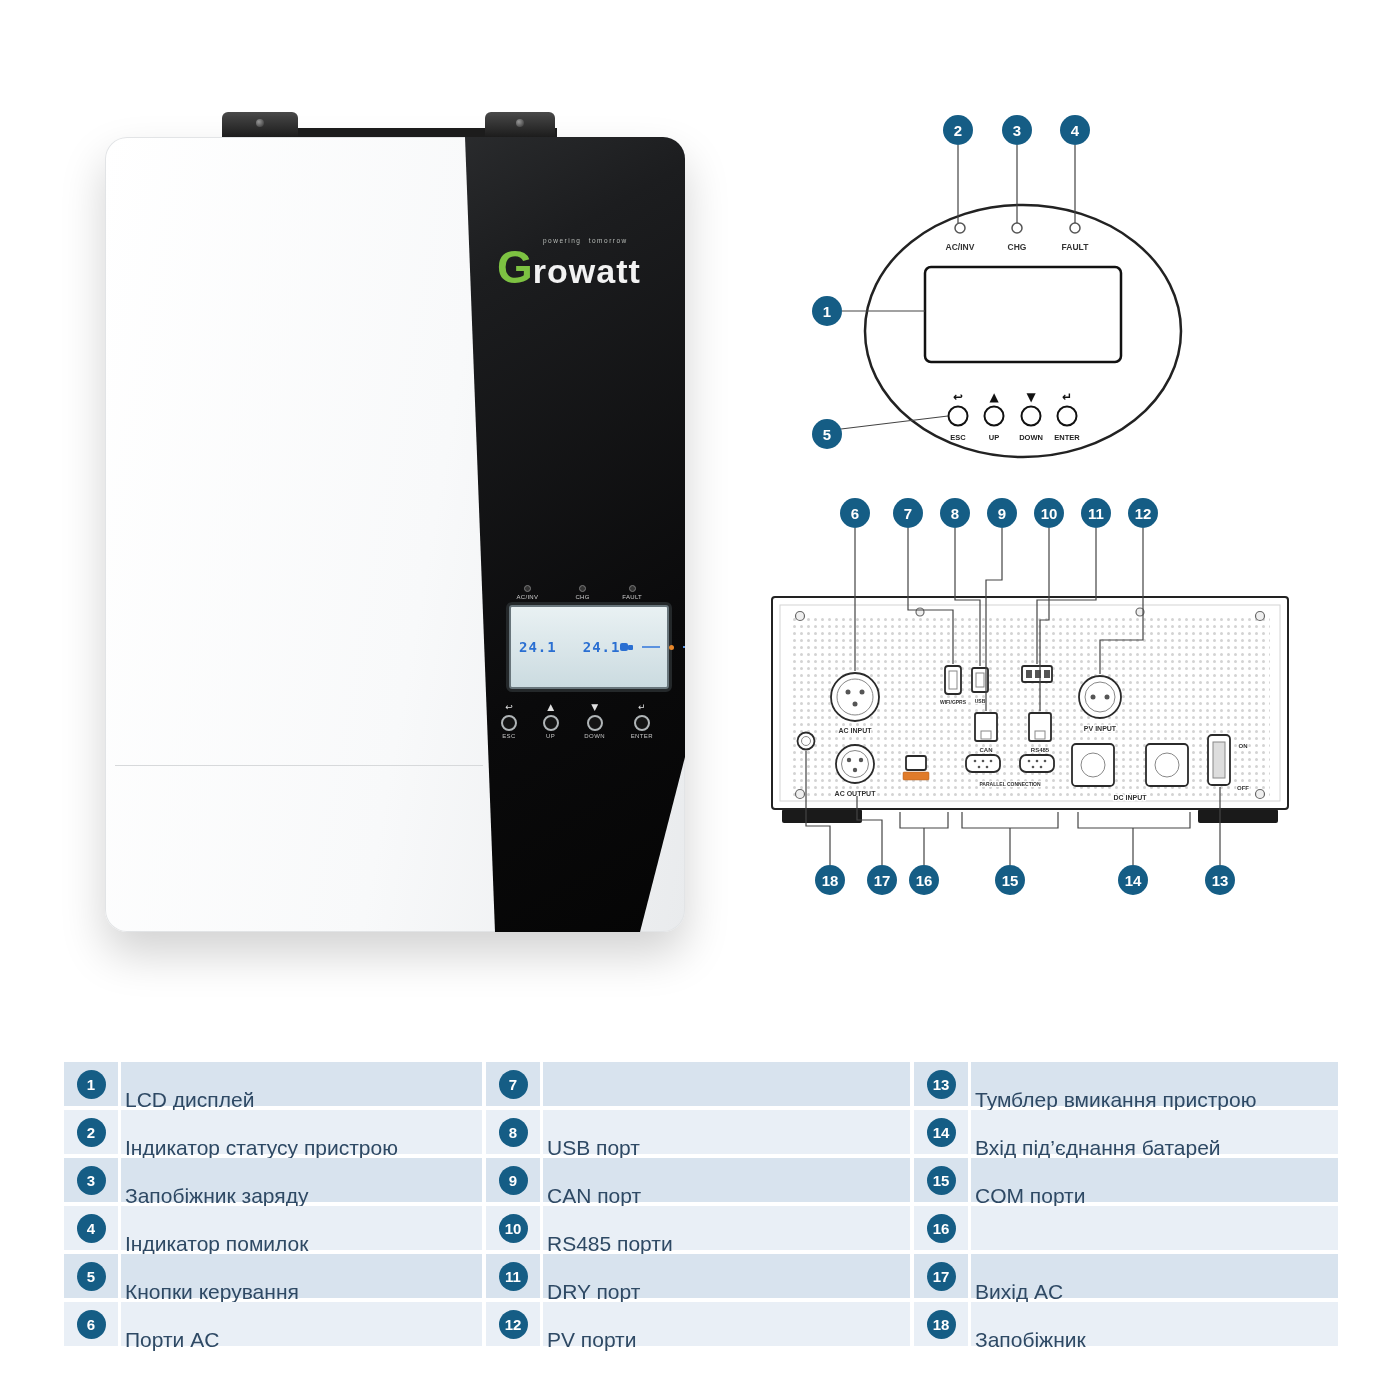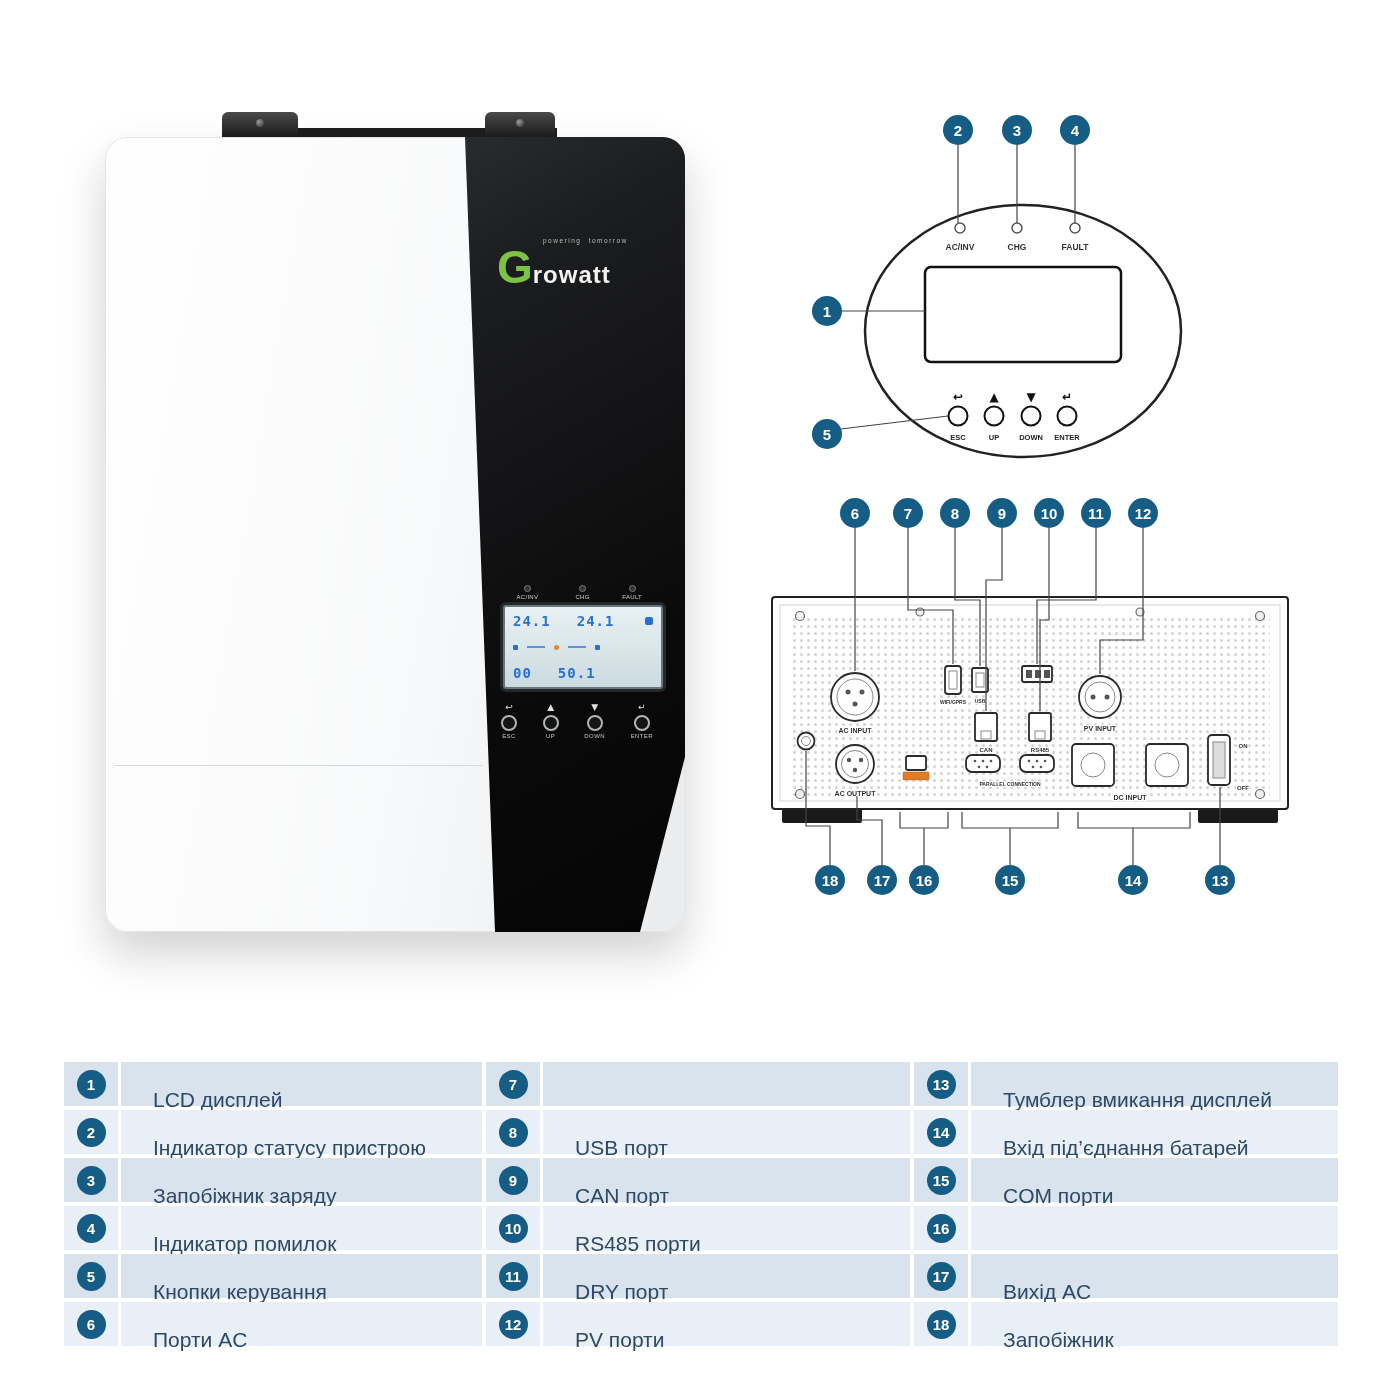--- a/index.html
+++ b/index.html
@@ -20,30 +20,30 @@
         background:linear-gradient(100deg,#ffffff 0%,#f8f9fa 55%,#e9ebed 100%);
         box-shadow:0 22px 45px rgba(0,0,0,.18), inset 0 0 0 1px #e2e4e6;}
   .front-black{position:absolute;inset:0;
         background:linear-gradient(150deg,#3b3d3f 0%,#1c1d1f 32%,#0a0a0b 72%,#050505 100%);
         clip-path:polygon(360px 0,580px 0,580px 620px,535px 795px,390px 795px);}
   .seam{position:absolute;left:10px;top:628px;width:368px;height:1px;background:#d7d9db;}
   .logo{position:absolute;left:392px;top:100px;width:180px;}
   .tagline{font-size:6.5px;letter-spacing:1.5px;word-spacing:4px;color:#b9bdb9;margin-left:46px;}
   .logotext{display:flex;align-items:baseline;}
   .logo-g{color:#7dc242;font-weight:bold;font-size:46px;line-height:1;}
-  .logo-rest{color:#f2f2f2;font-weight:bold;font-size:24px;letter-spacing:1px;text-align:right;}
+  .logo-rest{color:#f2f2f2;font-weight:bold;font-size:34px;letter-spacing:1px;text-align:right;}
   .lcd-module{position:absolute;left:388px;top:448px;width:168px;}
   .led-row{display:flex;padding:0 4px;}
   .led-item{display:flex;flex-direction:column;align-items:center;}
   .led-item:nth-child(1){width:38%;}.led-item:nth-child(2){width:31%;}.led-item:nth-child(3){width:31%;}
   .led-dot{width:5px;height:5px;border-radius:50%;background:#333;border:1px solid #7a7a7a;}
   .led-lab{font-size:6px;color:#cfcfcf;margin-top:2px;letter-spacing:.3px;}
-  .screen{margin:5px 0 0 10px;width:160px;height:84px;box-sizing:border-box;border:2px solid #68757b;
+  .screen{margin:5px 0 0 16px;width:160px;height:84px;box-sizing:border-box;border:2px solid #68757b;
           box-shadow:0 0 0 3px #24282a;border-radius:3px;padding:6px 8px;
-          background:linear-gradient(#e9f1f3,#cbdbe0);display:flex;flex-direction:column;justify-content:space-between;}
+          background:linear-gradient(#e9f1f3,#cbdbe0);display:flex;justify-content:space-between;}
   .srow{display:flex;align-items:center;}
   .num{font-family:"DejaVu Sans Mono","Liberation Mono",monospace;font-weight:bold;
        color:#2a6fd2;font-size:14px;letter-spacing:1px;}
   .micon{width:8px;height:8px;border-radius:2px;background:#2a6fd2;margin-left:auto;}
   .gap{width:26px;}
   .fl{width:5px;height:5px;background:#2a6fd2;border-radius:1px;margin-right:9px;}
   .fl.or{background:#e8872a;border-radius:50%;}
   .fl.ln{width:18px;height:2px;background:#5b92df;border-radius:0;}
   .btn-row{margin-top:13px;display:flex;justify-content:space-between;padding:0 8px;}
   .pbtn{display:flex;flex-direction:column;align-items:center;}
@@ -81,21 +81,21 @@
   
   .legend{position:absolute;left:64px;top:1062px;display:grid;
           grid-template-columns:418px 424px 424px;gap:4px;background:#fff;}
   .cell{display:flex;align-items:center;height:44px;}
   .cell.dark{background:#d8e3ee;}
   .cell.light{background:#e9eff6;}
   .badge-box{width:54px;align-self:stretch;display:flex;align-items:center;justify-content:center;
              border-right:3px solid #fff;flex:none;}
   .badge{width:29px;height:29px;border-radius:50%;background:#155d85;color:#fff;font-weight:bold;
          font-size:15px;display:flex;align-items:center;justify-content:center;}
-  .cell-label{padding-left:32px;font-size:21px;color:#2e4964;white-space:nowrap;margin-top:32px;}
+  .cell-label{padding-left:4px;font-size:21px;color:#2e4964;white-space:nowrap;margin-top:32px;}
 </style>
 </head>
 <body>
 
 <div class="canvas">
 
   <div class="device">
     <div class="mountbar"></div>
     <div class="bracket b1"></div>
     <div class="bracket b2"></div>
@@ -420,21 +420,21 @@
     </div>
     <div class="cell dark">
       <div class="badge-box">
           <div class="badge">7</div>
         </div>
     </div>
     <div class="cell dark">
       <div class="badge-box">
           <div class="badge">13</div>
         </div>
-      <div class="cell-label">Тумблер вмикання дисплей</div>
+      <div class="cell-label">Тумблер вмикання пристрою</div>
     </div>
 
     <div class="cell light">
       <div class="badge-box">
           <div class="badge">2</div>
         </div>
       <div class="cell-label">Індикатор статусу пристрою</div>
     </div>
     <div class="cell light">
       <div class="badge-box">

